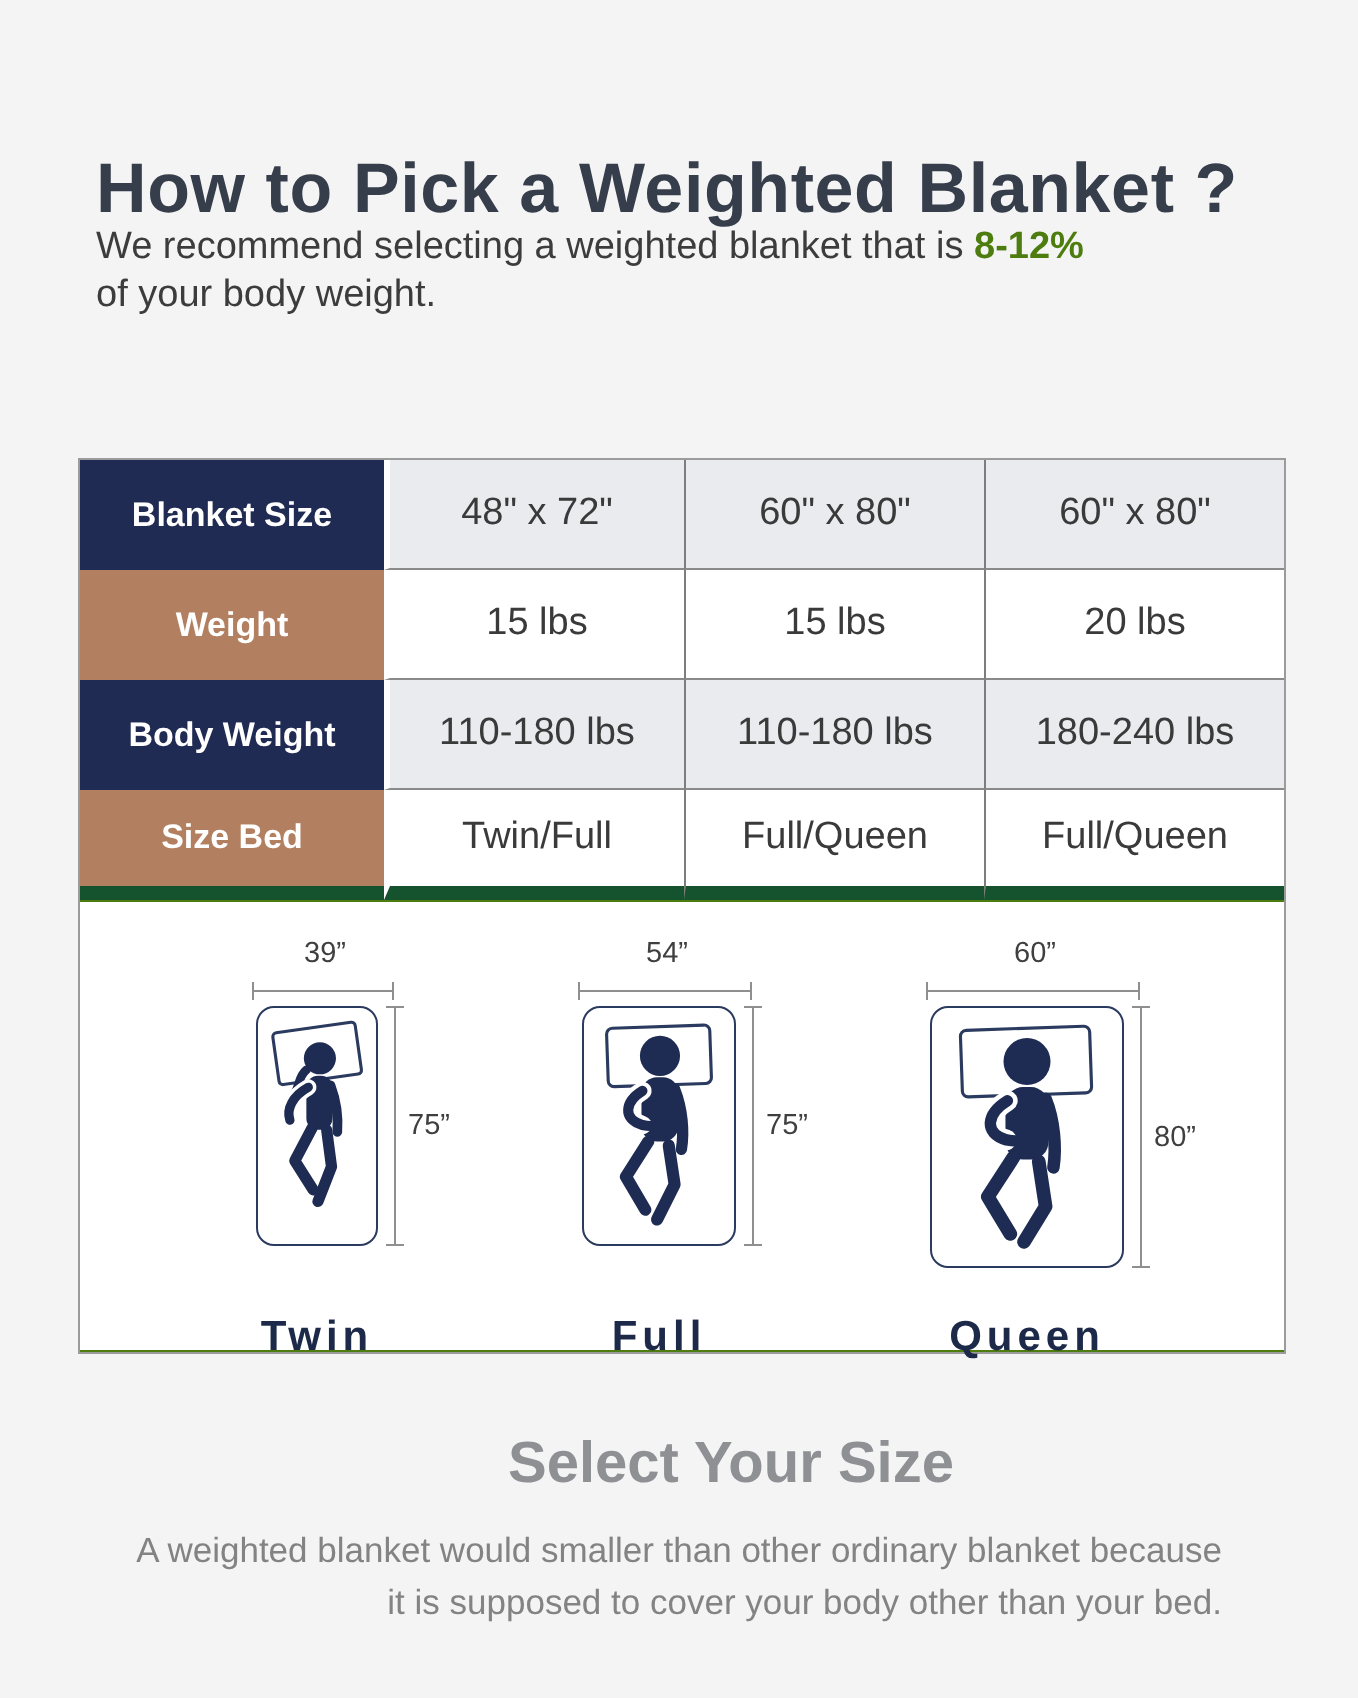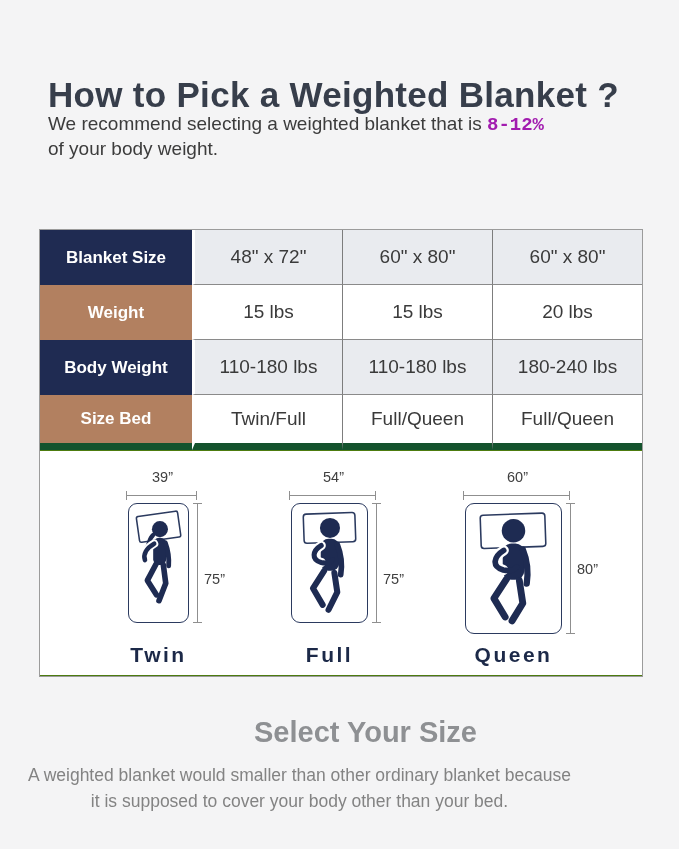--- a/index.html
+++ b/index.html
@@ -1,21 +1,21 @@
 <!DOCTYPE html>
 <html><head>
 <meta charset="utf-8">
 <style>
   html,body{margin:0;padding:0;background:#f4f4f5;}
   .page{position:relative;width:679px;height:849px;background:#f4f4f5;overflow:hidden;
         font-family:"Liberation Sans",sans-serif;}
   .title{position:absolute;left:48px;top:52px;font-size:35px;font-weight:bold;
          color:#373e4b;letter-spacing:.3px;}
   .intro{position:absolute;left:48px;top:112px;font-size:19px;color:#3c3c3c;line-height:24px;}
-  .intro .hl{color:#a21caf;font-weight:bold;font-family:Liberation Mono, monospace;}
+  .intro .hl{color:#4d7c0f;font-weight:bold;}
 
   .panel{position:absolute;left:39px;top:229px;width:602px;height:446px;
          background:#4d7c0f;border:1px solid #9b9b9b;box-sizing:content-box;}
 
   .size-table{display:grid;grid-template-columns:152px 150px 150px 150px;grid-auto-rows:55px;}
   .hcell{display:flex;align-items:center;justify-content:center;color:#fff;
          font-size:17px;font-weight:bold;box-sizing:border-box;}
   .hcell.navy{background:#1f2b52;}
   .hcell.brown{background:#b28060;}
   .vcell{display:flex;align-items:center;justify-content:center;font-size:19px;
@@ -42,29 +42,29 @@
 
   .bed-rect{position:absolute;top:34px;left:0;width:100%;border:1.5px solid #2b3a5f;
             border-radius:9px;background:#fff;box-sizing:border-box;}
   .h120{height:120px;} .h131{height:131px;}
   .bed-rect svg{position:absolute;left:0;top:0;width:100%;height:100%;}
 
   .dim-v{position:absolute;left:calc(100% + 8px);top:34px;width:1px;background:#8f8f8f;}
   .dim-v::before,.dim-v::after{content:"";position:absolute;left:-4px;width:9px;height:1px;background:#8f8f8f;}
   .dim-v::before{top:0;} .dim-v::after{bottom:0;}
   .dim-v-label{position:absolute;left:calc(100% + 15px);font-size:14.5px;color:#3f3f3f;}
-  .lab-mid{top:86px;margin-top:16px;} .lab-mid-q{top:92px;}
+  .lab-mid{top:86px;} .lab-mid-q{top:92px;}
 
-  .bed-name{position:absolute;top:174px;left:50%;transform:translateX(-50%);width:160px;
+  .bed-name{position:absolute;top:188px;left:50%;transform:translateX(-50%);width:160px;
             text-align:center;font-size:21px;font-weight:bold;color:#1c2948;letter-spacing:2.5px;}
 
   .select-heading{position:absolute;top:716px;left:0;width:679px;text-align:center;
                   font-size:29px;font-weight:bold;color:#8e9093;padding-left:26px;}
-  .footer-note{position:absolute;top:762px;left:0;width:599px;text-align:center;
-               font-size:17.5px;color:#838383;line-height:26px;}
+  .footer-note{position:absolute;top:762px;left:0;width:599px;text-align:right;
+               font-size:17.5px;color:#838383;line-height:26px;padding-left:12px;}
 </style>
 </head>
 <body>
 
 <div class="page">
 
   <h1 class="title">How to Pick a Weighted Blanket ?</h1>
 
   <div class="intro">
     <span>We recommend selecting a weighted blanket that is </span><b class="hl">8-12%</b><br>

